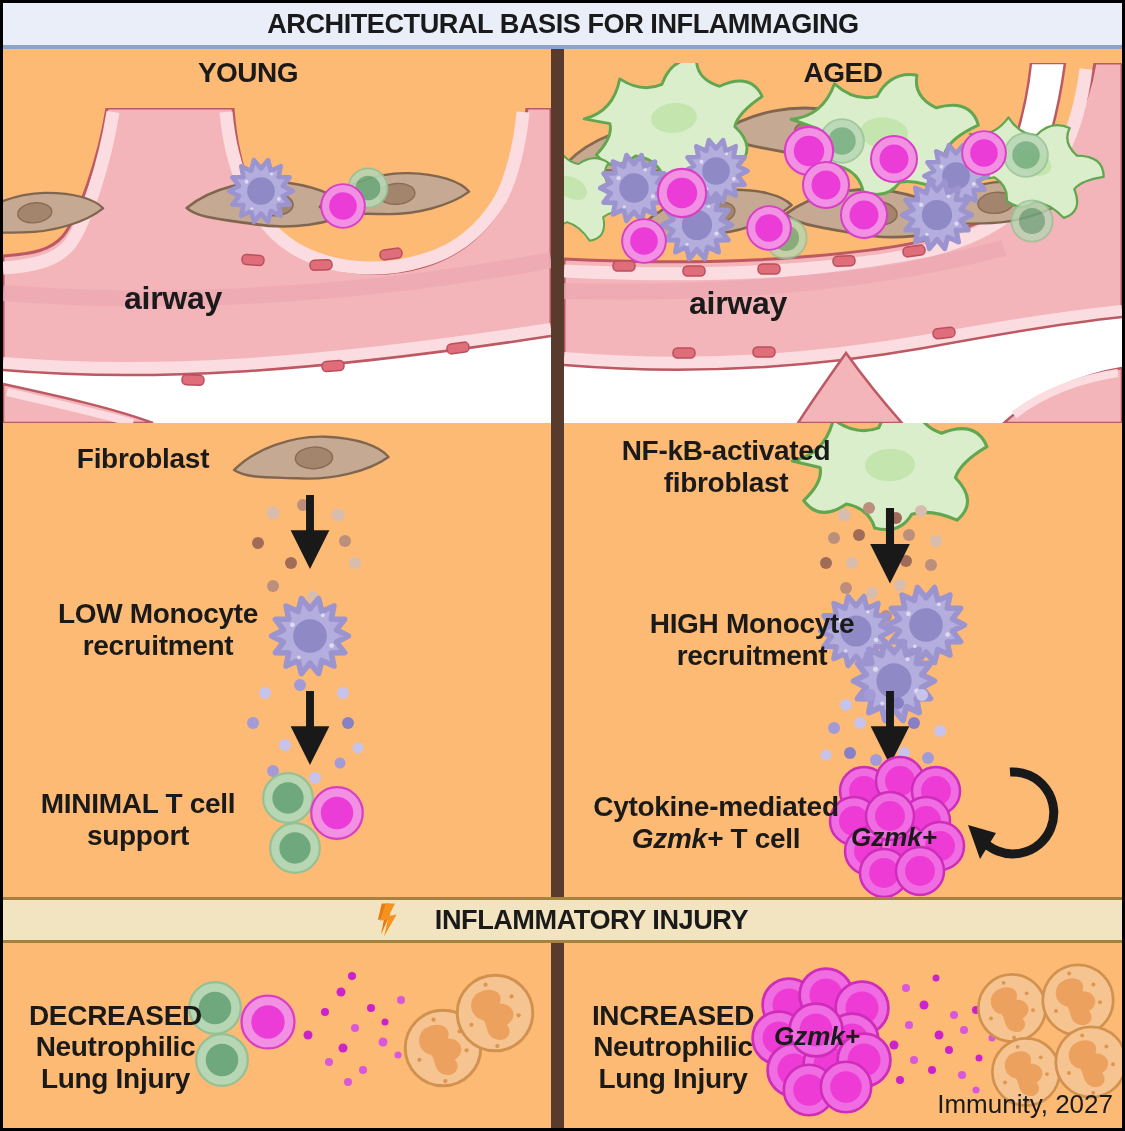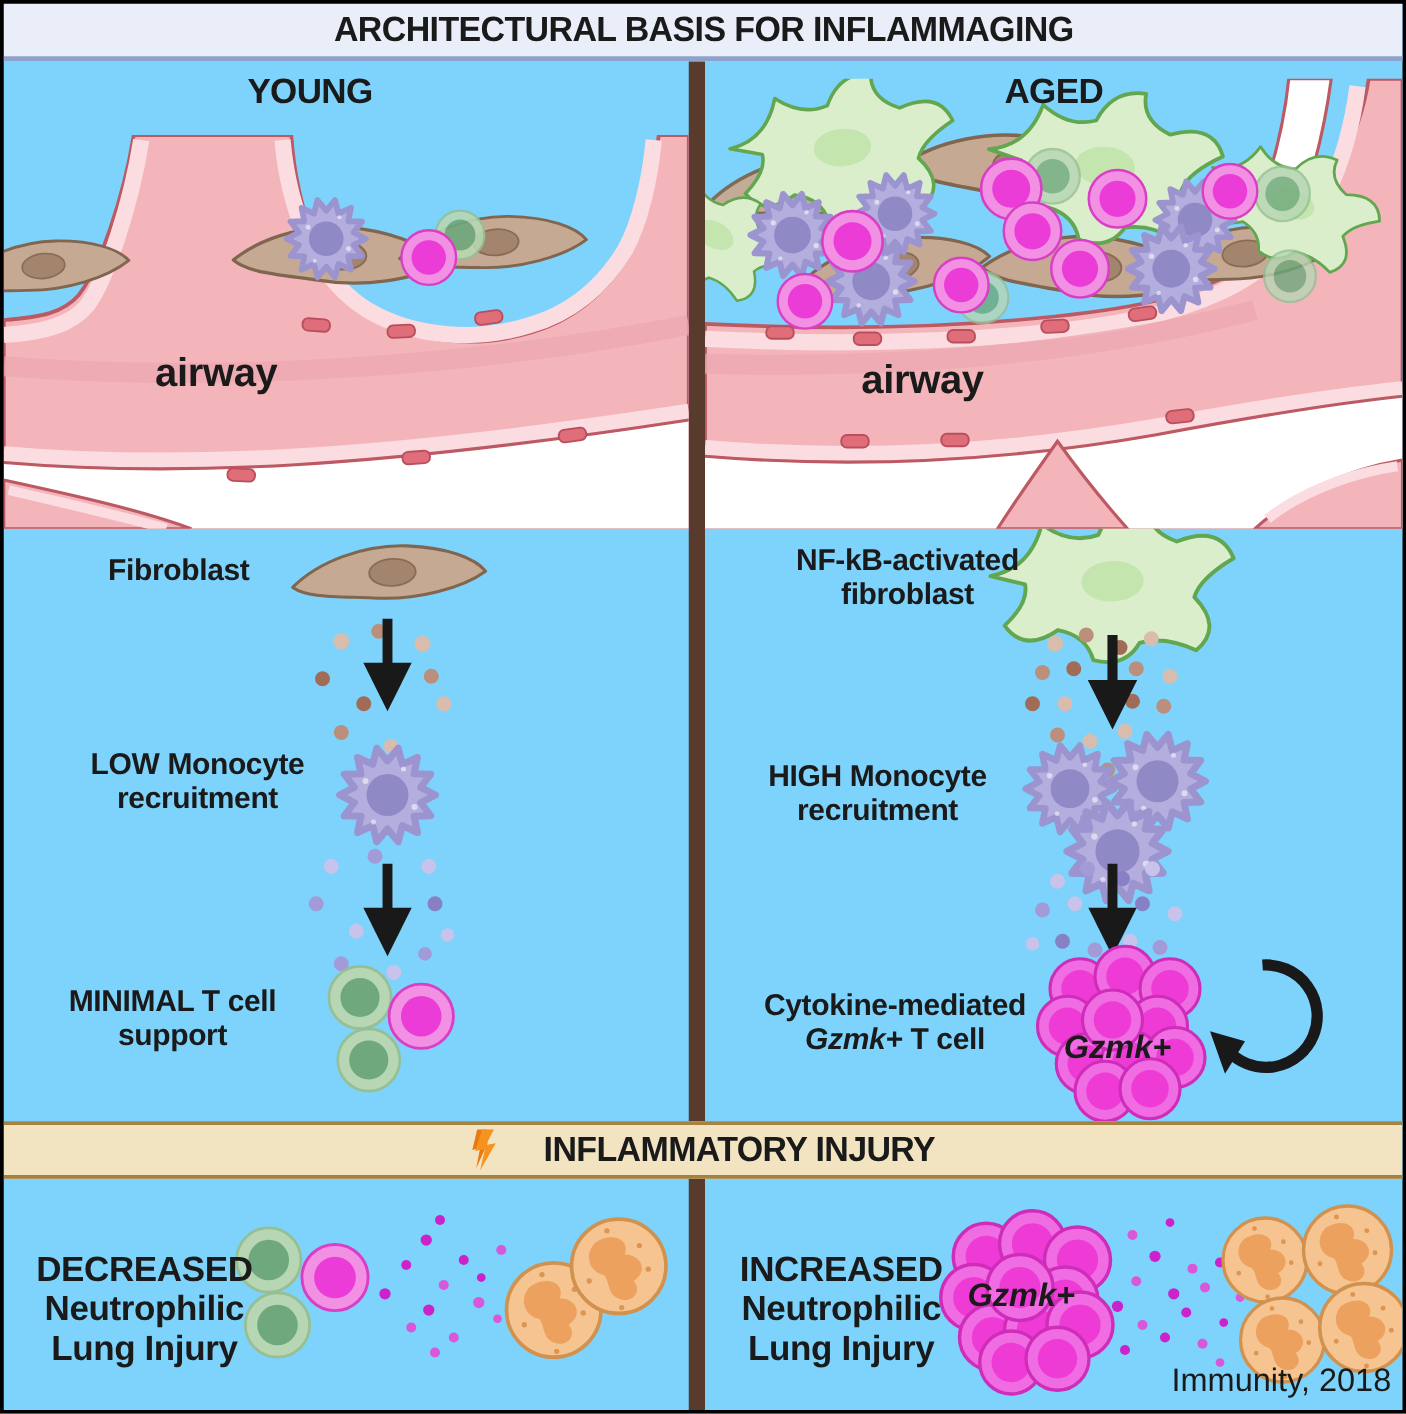--- a/index.html
+++ b/index.html
@@ -1,25 +1,25 @@
 <!DOCTYPE html>
 <html><head>
 <meta charset="utf-8">
 <style>
   html,body{margin:0;padding:0;background:#fff;}
-  .page{position:relative;width:1125px;height:1131px;background:#7dd3fc;border:3px solid #000;box-sizing:border-box;
+  .page{position:relative;width:1125px;height:1131px;background:#fdba74;border:3px solid #000;box-sizing:border-box;
         font-family:"Liberation Sans",sans-serif;color:#1a1a1a;overflow:hidden;}
   .titlebar{position:absolute;left:0;top:0;width:1119px;height:42px;background:#e9eef9;
             border-bottom:4px solid #8da3cc;display:flex;align-items:center;justify-content:center;z-index:6;}
   .titlebar .t{font-size:28px;font-weight:bold;letter-spacing:-0.5px;transform:scaleX(0.97);}
   .divider{position:absolute;left:548px;top:46px;width:13px;height:1079px;background:#583b2d;z-index:2;}
   .hdr{position:absolute;top:54px;font-size:28px;font-weight:bold;letter-spacing:-0.5px;text-align:center;z-index:4;}
   .hdr.young{left:0;width:490px;}
   .hdr.aged{left:561px;width:558px;}
-  .lbl{position:absolute;text-align:center;font-weight:bold;line-height:1.14;font-size:24px;z-index:4;letter-spacing:-0.3px;}
+  .lbl{position:absolute;text-align:center;font-weight:bold;line-height:1.14;font-size:28px;z-index:4;letter-spacing:-0.3px;}
   .airway-lbl{font-size:32px;}
   .inj{font-size:28px;line-height:1.12;}
   svg.layer{position:absolute;z-index:3;}
   .banner{position:absolute;left:0;top:894px;width:1119px;height:40px;background:#f3e4c1;
           border-top:3px solid #a5823f;border-bottom:3px solid #a5823f;display:flex;align-items:center;
           justify-content:center;gap:27px;z-index:5;}
   .banner .t{font-size:28px;font-weight:bold;letter-spacing:-0.5px;transform:scaleX(0.97);}
   .credit{position:absolute;left:900px;top:1086px;width:210px;text-align:right;font-size:26px;z-index:6;}
   .gene{font-style:italic;}
   text.gzmk{font:italic bold 26px "Liberation Sans",sans-serif;fill:#1a1a1a;text-anchor:middle;}
@@ -280,21 +280,21 @@
     <div>recruitment</div>
   </div>
   <div class="lbl" style="left:20px;top:785px;width:230px">
     <div>MINIMAL T cell</div>
     <div>support</div>
   </div>
   <div class="lbl" style="left:598px;top:432px;width:250px">
     <div>NF-kB-activated</div>
     <div>fibroblast</div>
   </div>
-  <div class="lbl" style="left:574px;top:605px;width:250px">
+  <div class="lbl" style="left:624px;top:605px;width:250px">
     <div>HIGH Monocyte</div>
     <div>recruitment</div>
   </div>
   <div class="lbl" style="left:583px;top:788px;width:260px">
     <div>Cytokine-mediated</div>
     <div><span class="gene">Gzmk+</span><span> T cell</span></div>
   </div>
 
   <div class="banner">
     <svg width="30" height="36" viewBox="0 0 30 46">
@@ -373,15 +373,15 @@
     <div>DECREASED</div>
     <div>Neutrophilic</div>
     <div>Lung Injury</div>
   </div>
   <div class="lbl inj" style="left:580px;top:997px;width:180px">
     <div>INCREASED</div>
     <div>Neutrophilic</div>
     <div>Lung Injury</div>
   </div>
 
-  <div class="credit">Immunity, 2018</div>
+  <div class="credit">Immunity, 2027</div>
 
 </div>
 
 </body></html>

